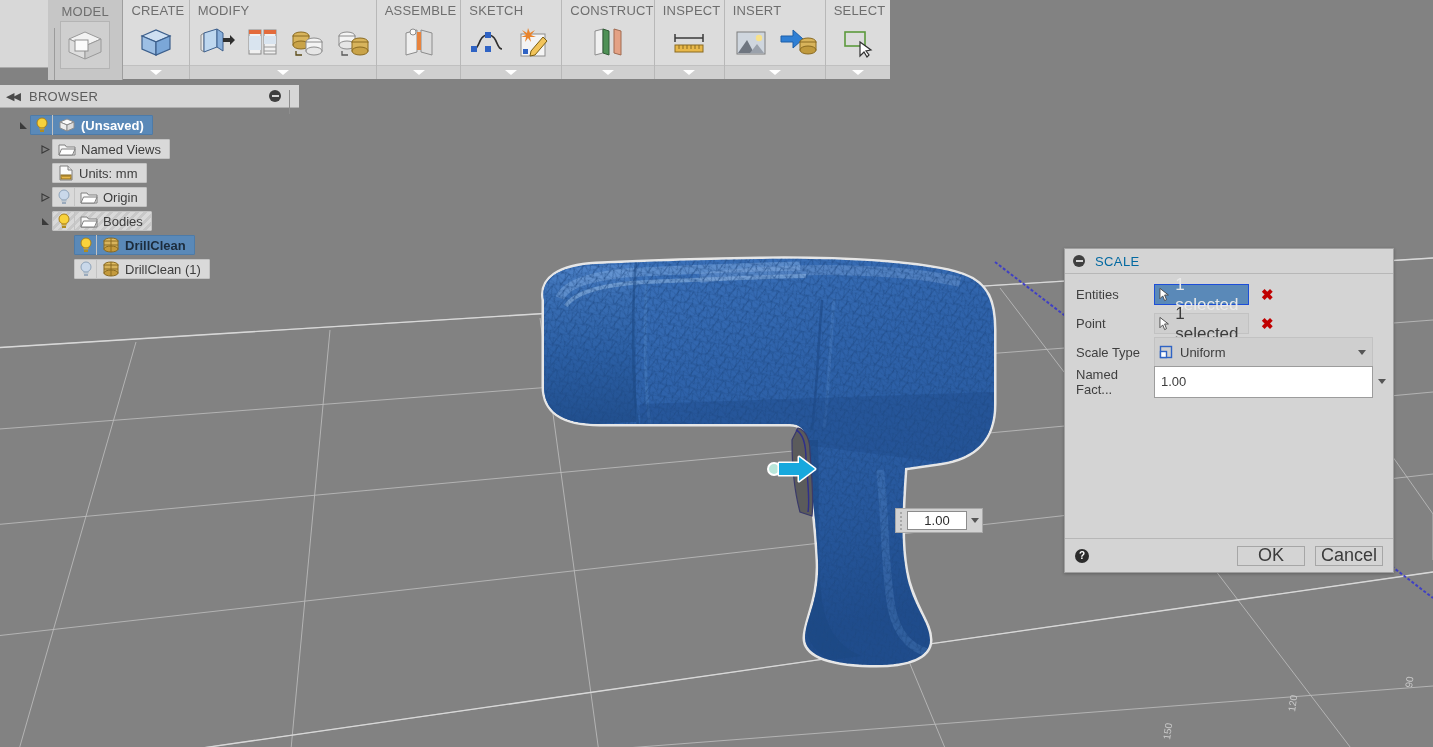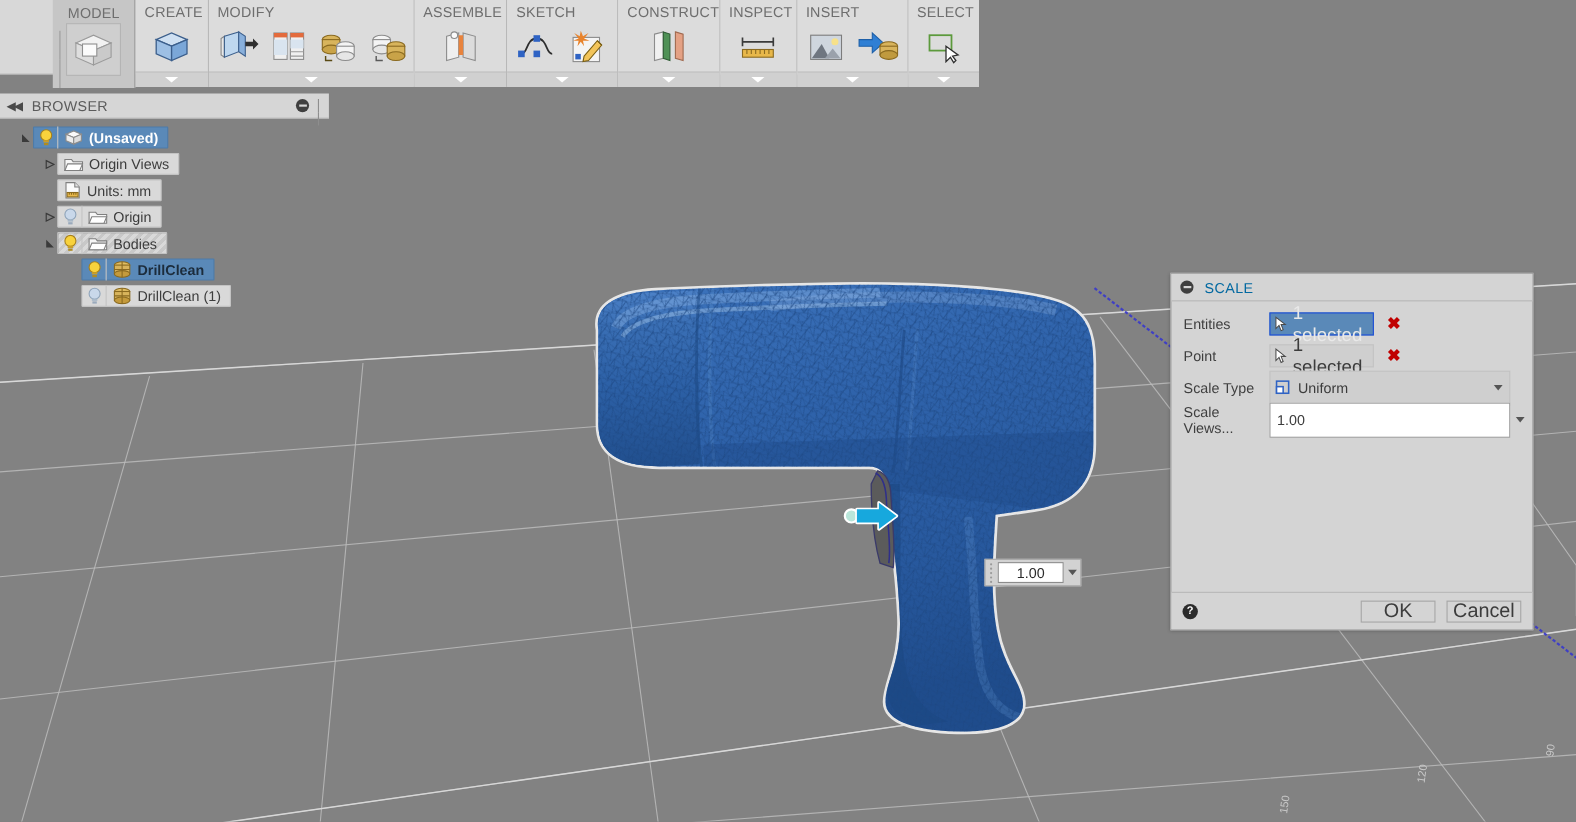--- a/index.html
+++ b/index.html
@@ -533,21 +533,21 @@
             <polygon points="1,1 8,4.5 1,8" fill="none" stroke="#3a3a3a" stroke-width="1.1"></polygon>
           </svg>
         </div>
         <div class="node-body">
           <span style="margin-left: 5px; display: flex;">
             <svg width="18" height="15" viewBox="0 0 18 15">
               <path d="M1,3 L7,3 L8.5,5 L17,5 L17,13 L1,13 Z" fill="#f6f6f6" stroke="#7f7f7f"></path>
               <path d="M1,13 L3.5,7 L17,7 L14.5,13 Z" fill="#ffffff" stroke="#7f7f7f"></path>
             </svg>
           </span>
-          <span class="node-label">Origin Views</span>
+          <span class="node-label">Named Views</span>
         </div>
       </div>
       <div class="node" style="padding-left: 38px;">
         <div class="expander"></div>
         <div class="node-body">
           <span style="margin-left: 5px; display: flex;">
             <svg width="16" height="16" viewBox="0 0 16 16">
               <path d="M2,1 L10,1 L14,5 L14,15 L2,15 Z" fill="#fbfbfb" stroke="#7f7f7f"></path>
               <path d="M10,1 L10,5 L14,5" fill="#e4e4e4" stroke="#7f7f7f"></path>
               <rect x="3" y="10" width="10" height="4" fill="#e8b84a" stroke="#8a6a20"></rect>
@@ -690,21 +690,21 @@
         <svg width="15" height="15" viewBox="0 0 15 15">
           <rect x="1.5" y="1.5" width="11" height="11" fill="none" stroke="#2f63c4" stroke-width="1.4"></rect>
           <rect x="1.5" y="6.5" width="6" height="6" fill="#ffffff" stroke="#2f63c4" stroke-width="1.4"></rect>
         </svg>
         <span class="cval">Uniform</span>
         <span class="cb-arrow"></span>
       </div>
     </div>
 
     <div class="row">
-      <div class="lab">Scale Views...</div>
+      <div class="lab">Named Fact...</div>
       <div class="combo white">
         <span class="cval nopad">1.00</span>
         <span class="cb-arrow" style="right:-14px"></span>
       </div>
     </div>
 
   </div>
   <div id="sd-footer">
     <span class="qmark">?</span>
     <span class="spacer"></span>

